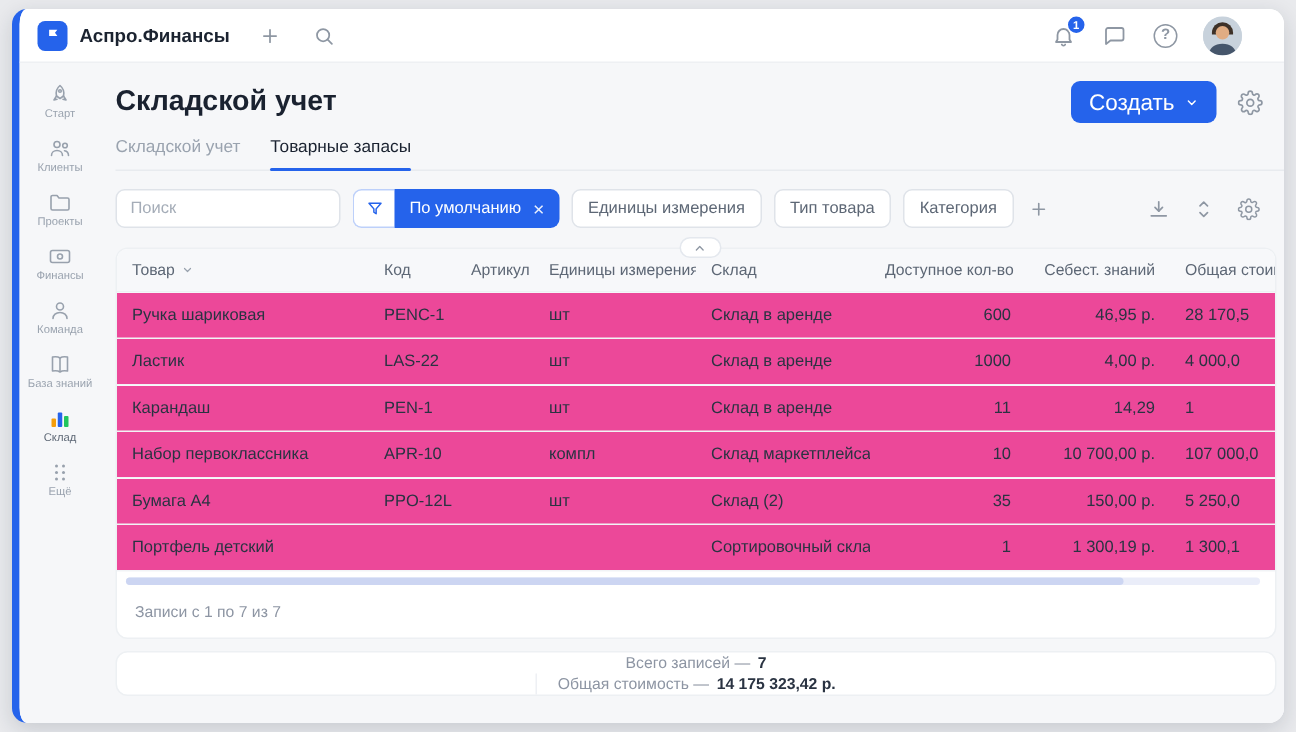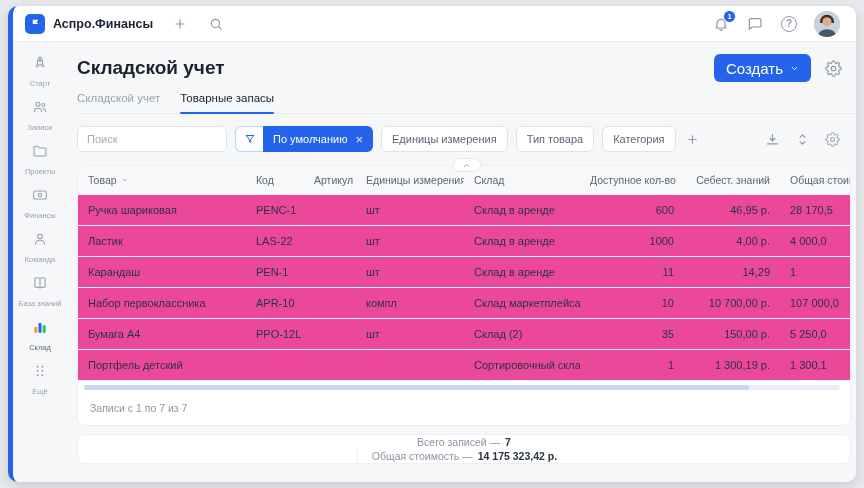--- a/index.html
+++ b/index.html
@@ -11,21 +11,21 @@
     -webkit-font-smoothing:antialiased;
   }
   .window {
     position:absolute; left:8px; top:6px; width:848px; height:476px;
     background:#fff; border-radius:10px; overflow:hidden;
     border-left:5px solid #2563eb;
     box-shadow:0 4px 14px rgba(25,35,55,.16);
     display:flex; flex-direction:column;
   }
   
-  .topbar { flex:0 0 36px; display:flex; align-items:center; padding:0 16px 0 12px;
+  .topbar { flex:0 0 36px; display:flex; align-items:center; padding:0 28px 0 12px;
     background:#fff; border-bottom:1px solid #eef0f3; }
   .logo { width:20px; height:20px; border-radius:5px; background:#2563eb;
     display:flex; align-items:center; justify-content:center; cursor:pointer; flex:0 0 20px;}
   .app-name { margin-left:8px; font-size:12.5px; font-weight:700; color:#1b2330; }
   .tb-btn { margin-left:18px; width:18px; height:18px; display:flex; align-items:center;
     justify-content:center; color:#8e97a3; cursor:pointer; }
   .tb-right { margin-left:auto; display:flex; align-items:center; gap:16px; }
   .tb-right .tb-btn { margin-left:0; }
   .bell-wrap { position:relative; }
   .badge { position:absolute; top:-5px; right:-6px; min-width:13px; height:13px;
@@ -33,21 +33,21 @@
     display:flex; align-items:center; justify-content:center; padding:0 2px; border:1.5px solid #fff; }
   .help-circle { width:16px; height:16px; border:1.5px solid #8e97a3; border-radius:50%;
     display:flex; align-items:center; justify-content:center; font-size:10px; font-weight:700; color:#8e97a3; }
   .avatar { width:26px; height:26px; border-radius:50%; overflow:hidden; cursor:pointer;
     background:#cfd9e2; flex:0 0 26px; }
   
   .app-body { flex:1; display:flex; background:#f6f7f9; min-height:0; }
   .sidebar { flex:0 0 54px; padding-top:10px; display:flex; flex-direction:column;
     align-items:center; gap:5px; }
   .sb-item { width:50px; display:flex; flex-direction:column; align-items:center;
-    gap:8px; padding:3px 0; cursor:pointer; border-radius:6px; }
+    gap:0; padding:3px 0; cursor:pointer; border-radius:6px; }
   .sb-icon { width:16px; height:16px; color:#98a1ad; display:flex; align-items:center; justify-content:center; }
   .sb-label { font-size:7.5px; color:#9aa3af; text-align:center; line-height:1.2; max-width:46px; }
   .sb-item.active .sb-label { color:#5d6775; }
   
   .main { flex:1; min-width:0; padding:12px 0 0 10px; display:flex; flex-direction:column; }
   .title-row { display:flex; align-items:center; padding-right:14px; }
   .page-title { font-size:19px; font-weight:700; color:#1a2230; }
   .create-btn { margin-left:auto; background:#2563eb; color:#fff; border:none; border-radius:6px;
     height:28px; padding:0 12px; font-size:15px; font-weight:500; display:flex; align-items:center;
     gap:7px; cursor:pointer; font-family:inherit; }
@@ -176,21 +176,21 @@
       </div>
       <div class="sb-item">
         <span class="sb-icon">
           <svg width="16" height="16" viewBox="0 0 24 24" fill="none" stroke="currentColor" stroke-width="1.6" stroke-linecap="round">
               <circle cx="9" cy="8" r="3"></circle>
               <path d="M3.5 19c0-3 2.5-5 5.5-5s5.5 2 5.5 5"></path>
               <circle cx="17" cy="9" r="2.3"></circle>
               <path d="M16.5 14.2c2.3.3 4 2.2 4 4.8"></path>
             </svg>
         </span>
-        <span class="sb-label">Записи</span>
+        <span class="sb-label">Клиенты</span>
       </div>
       <div class="sb-item">
         <span class="sb-icon">
           <svg width="16" height="16" viewBox="0 0 24 24" fill="none" stroke="currentColor" stroke-width="1.6" stroke-linejoin="round">
               <path d="M3 6.5A1.5 1.5 0 0 1 4.5 5H9l2 2.5h8.5A1.5 1.5 0 0 1 21 9v9a1.5 1.5 0 0 1-1.5 1.5h-15A1.5 1.5 0 0 1 3 18z"></path>
             </svg>
         </span>
         <span class="sb-label">Проекты</span>
       </div>
       <div class="sb-item">

